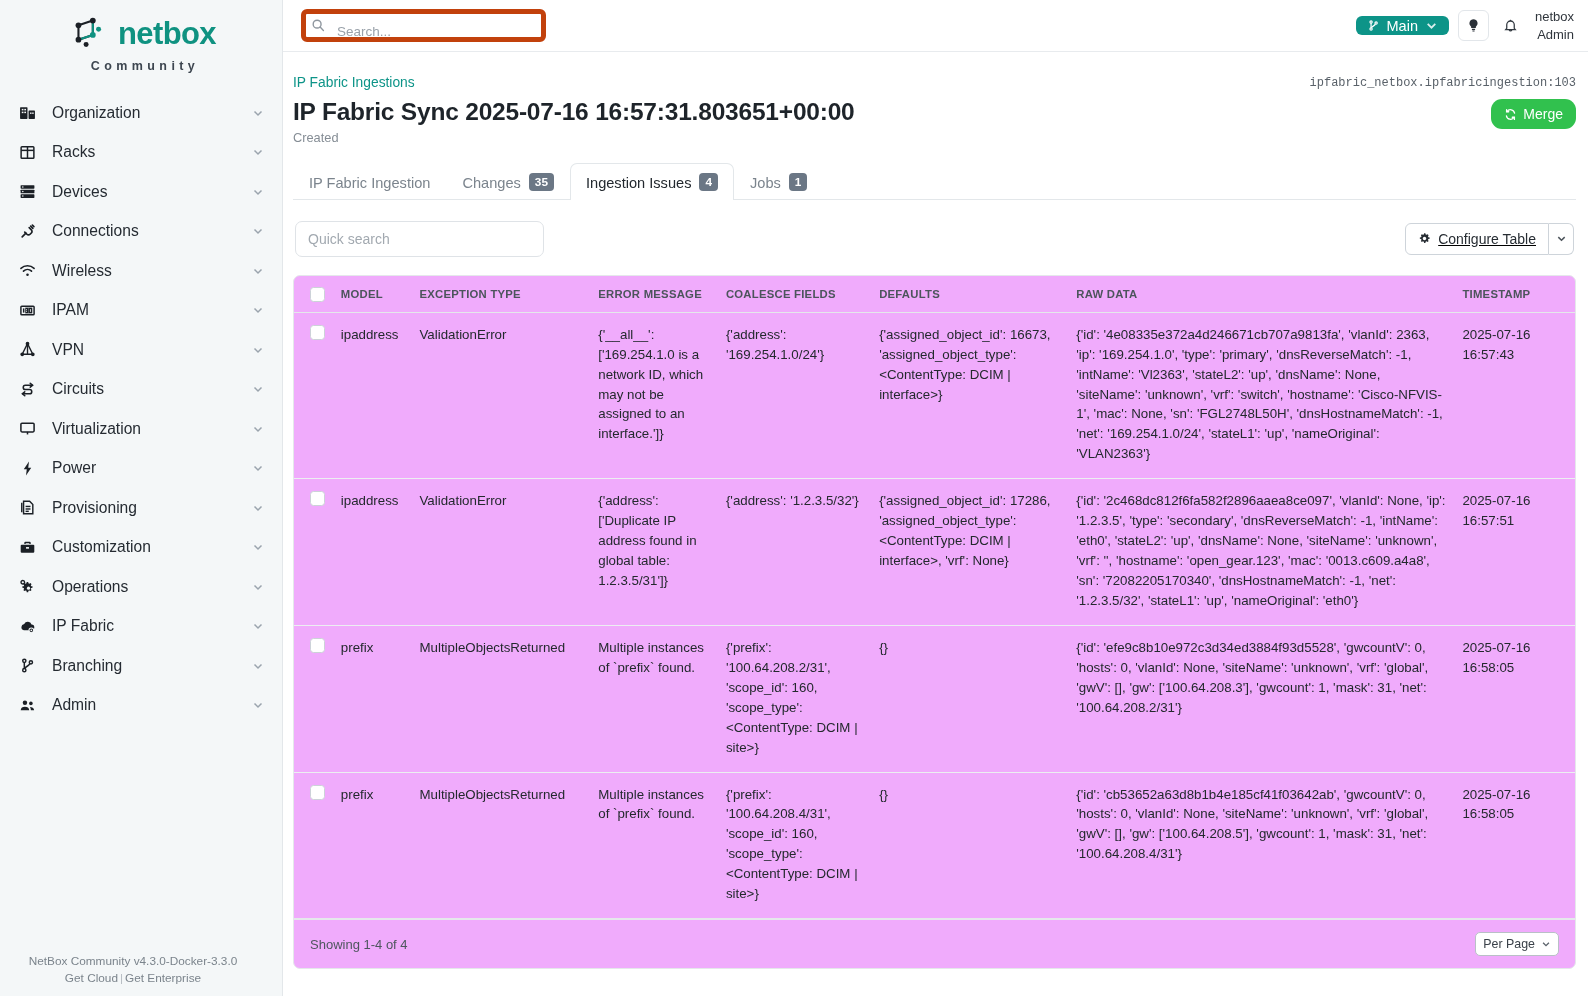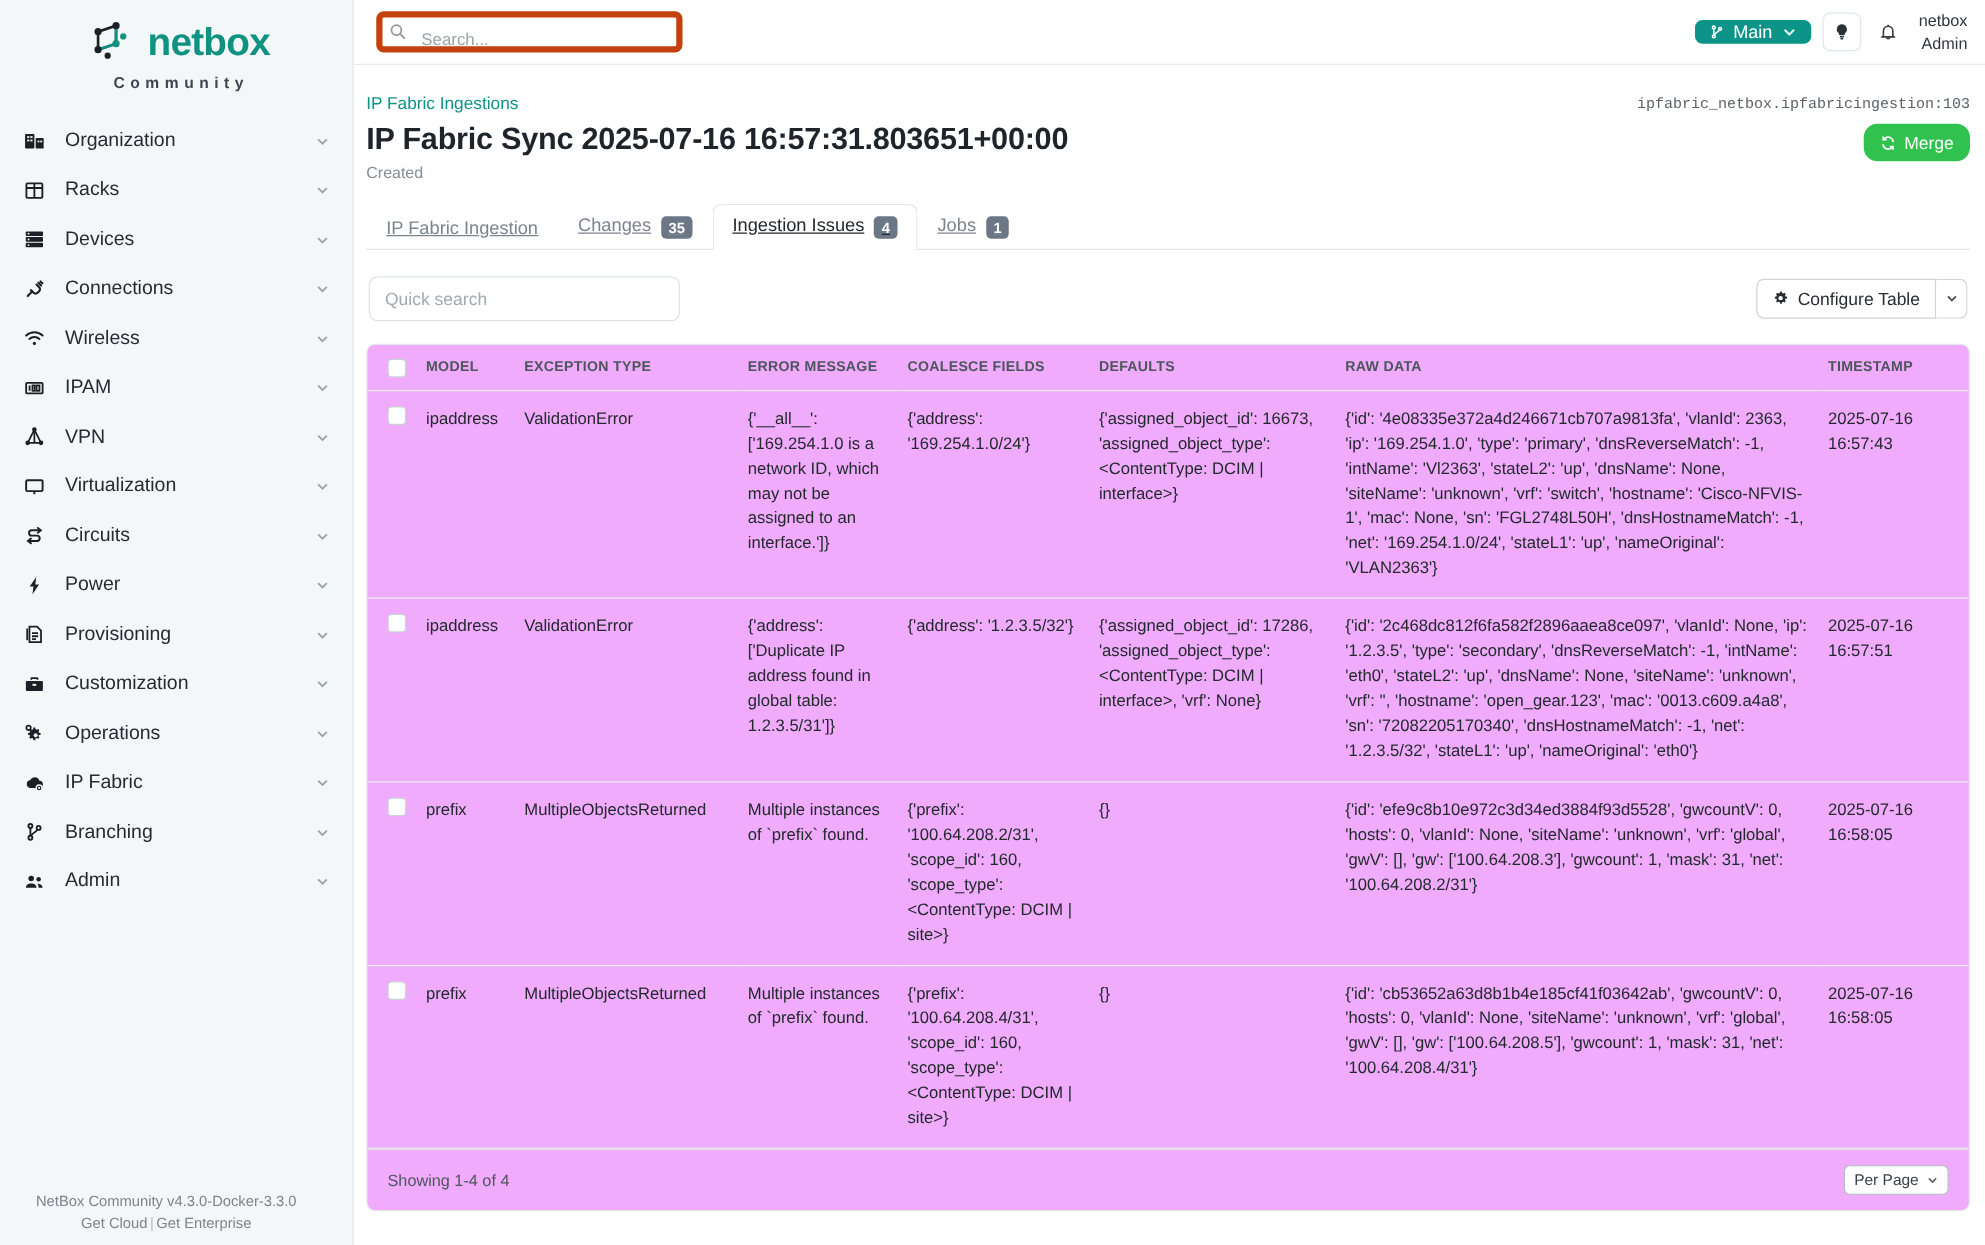--- a/index.html
+++ b/index.html
@@ -135,44 +135,44 @@
     cursor: pointer;
   }
   .btn-merge svg { width: 13px; height: 13px; display: block; }
 
   
   .tabs {
     display: flex; align-items: flex-end; gap: 0;
     margin-top: 17px; border-bottom: 1px solid #e3e7ea;
   }
   .tab {
-    display: flex; align-items: flex-start; gap: 8px;
+    display: flex; align-items: flex-end; gap: 8px;
     padding: 9px 15px 9px; font-size: 14.6px; color: #7b848d;
     cursor: pointer; border: 1px solid transparent; border-bottom: none;
-    border-radius: 7px 7px 0 0; position: relative; top: 1px; background: transparent; text-decoration: underline;
+    border-radius: 7px 7px 0 0; position: relative; top: 1px; background: transparent;
   }
   .tab.active {
     color: #22282e; background: #fff;
     border-color: #e3e7ea; border-bottom-color: #fff;
   }
   .tab-badge {
     background: #6b7785; color: #fff; border-radius: 4px;
     font-size: 11.8px; padding: 1.5px 6px; line-height: 1.25; font-weight: 600;
   }
 
   
   .toolbar { display: flex; align-items: center; margin-top: 21px; padding: 0 2px; }
   .qsearch {
     width: 249px; height: 36px;
     border: 1px solid #dfe3e7; border-radius: 7px;
     padding: 0 12px; font-size: 14px; color: #3b434b;
     font-family: inherit; outline: none; background: #fff;
   }
   .qsearch::placeholder { color: #a2a9b0; }
-  .cfg-group { margin-left: auto; display: flex; }
+  .cfg-group { margin-left: auto; display: flex; text-decoration: underline; }
   .btn-cfg {
     display: flex; align-items: center; gap: 7px;
     height: 32px; padding: 0 12px;
     background: #fff; border: 1px solid #ced4da;
     border-radius: 6px 0 0 6px;
     font-size: 14px; color: #272d33; font-family: inherit; cursor: pointer;
   }
   .btn-cfg svg { width: 13px; height: 13px; display: block; }
   .btn-cfg-caret {
     width: 25px; height: 32px;
@@ -376,42 +376,42 @@
       <span class="nav-label">VPN</span>
       <span class="nav-chev">
           <svg viewBox="0 0 12 12" fill="none" stroke="currentColor" stroke-width="1.5">
             <path d="M2.5 4.5 L6 8 L9.5 4.5"></path>
           </svg>
         </span>
     </div>
 
     <div class="nav-item">
       <span class="nav-ico">
-        <svg viewBox="0 0 16 16" fill="none" stroke="currentColor" stroke-width="1.45">
-            <rect x="1.8" y="3" width="12.4" height="8.2" rx="1"></rect>
-            <line x1="8" y1="11.2" x2="8" y2="13.6"></line>
-          </svg>
-      </span>
-      <span class="nav-label">Virtualization</span>
-      <span class="nav-chev">
-          <svg viewBox="0 0 12 12" fill="none" stroke="currentColor" stroke-width="1.5">
-            <path d="M2.5 4.5 L6 8 L9.5 4.5"></path>
-          </svg>
-        </span>
-    </div>
-
-    <div class="nav-item">
-      <span class="nav-ico">
         <svg viewBox="0 0 16 16" fill="none" stroke="currentColor" stroke-width="1.45" stroke-linecap="round">
             <path d="M12.5 4 H6 A2 2 0 0 0 6 8 H10 A2 2 0 0 1 10 12 H3.5"></path>
             <path d="M10.6 2.2 L12.8 4 L10.6 5.8"></path>
             <path d="M5.4 10.2 L3.2 12 L5.4 13.8"></path>
           </svg>
       </span>
       <span class="nav-label">Circuits</span>
+      <span class="nav-chev">
+          <svg viewBox="0 0 12 12" fill="none" stroke="currentColor" stroke-width="1.5">
+            <path d="M2.5 4.5 L6 8 L9.5 4.5"></path>
+          </svg>
+        </span>
+    </div>
+
+    <div class="nav-item">
+      <span class="nav-ico">
+        <svg viewBox="0 0 16 16" fill="none" stroke="currentColor" stroke-width="1.45">
+            <rect x="1.8" y="3" width="12.4" height="8.2" rx="1"></rect>
+            <line x1="8" y1="11.2" x2="8" y2="13.6"></line>
+          </svg>
+      </span>
+      <span class="nav-label">Virtualization</span>
       <span class="nav-chev">
           <svg viewBox="0 0 12 12" fill="none" stroke="currentColor" stroke-width="1.5">
             <path d="M2.5 4.5 L6 8 L9.5 4.5"></path>
           </svg>
         </span>
     </div>
 
     <div class="nav-item">
       <span class="nav-ico">
         <svg viewBox="0 0 16 16" fill="currentColor">

